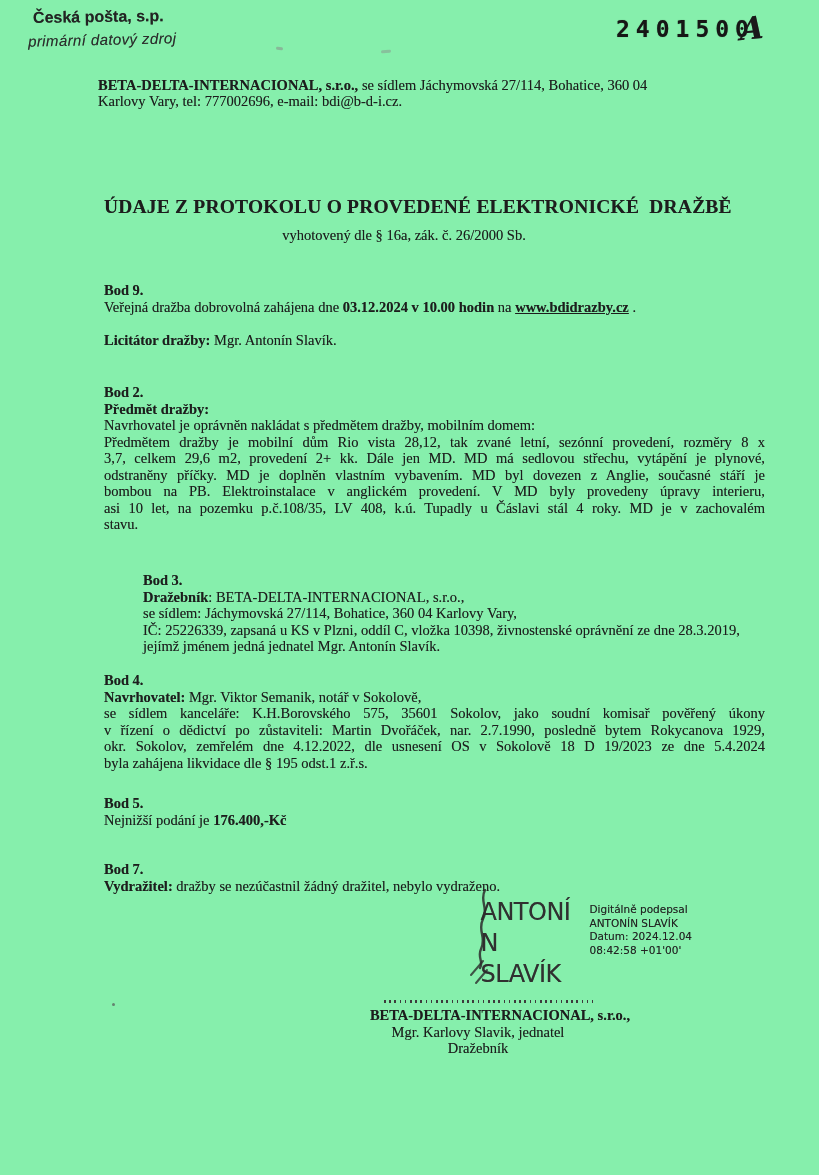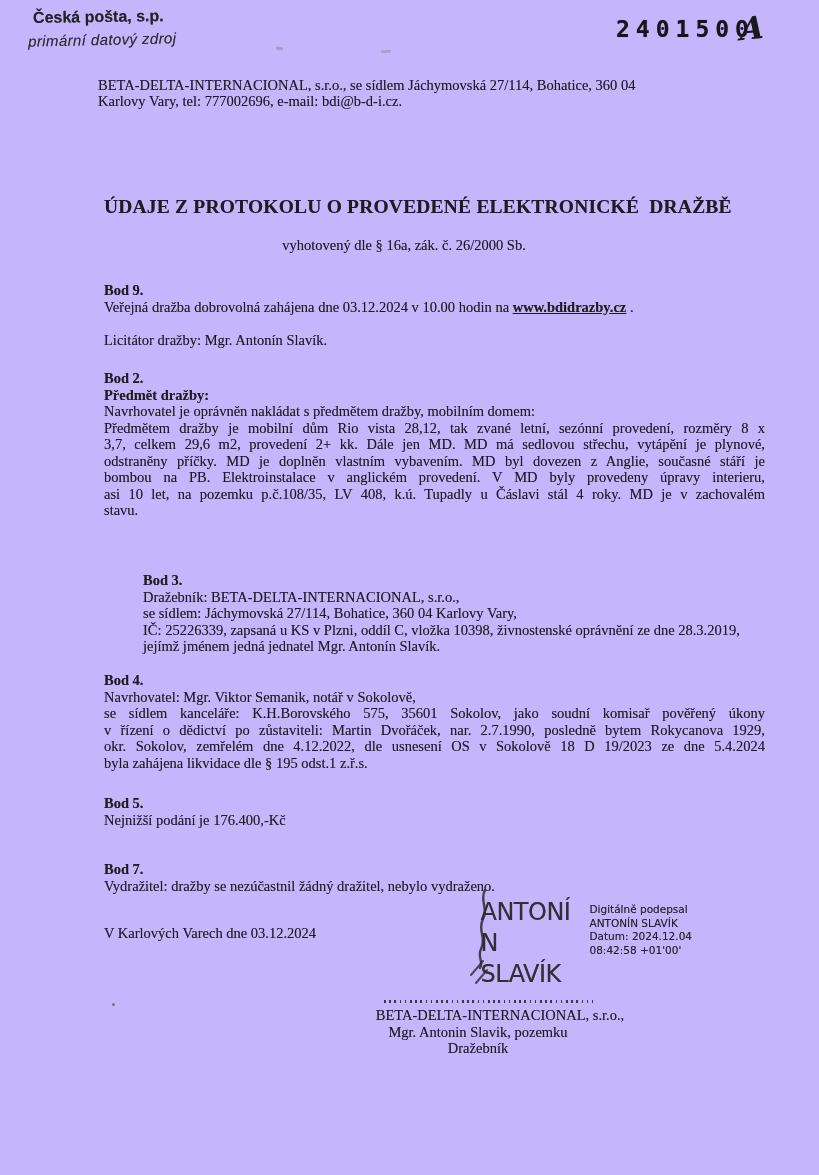--- a/index.html
+++ b/index.html
@@ -1,18 +1,18 @@
 <!DOCTYPE html>
 <html><head>
 <meta charset="utf-8">
 <style>
   html,body { margin:0; padding:0; background:#9a9a9a; }
   .page {
     position:relative; width:819px; height:1175px; margin:0 auto;
-    background:#c4b5fd; overflow:hidden;
+    background:#86efac; overflow:hidden;
     font-family:"Liberation Serif", serif; color:#1d1d1d;
     text-shadow:0 0 0.5px rgba(0,0,0,0.40);
   }
   
   .hdr-org {
     position:absolute; left:33px; top:8px;
     font-family:"Liberation Sans", sans-serif; font-weight:700; font-size:16px;
     transform:rotate(-0.8deg); color:#232323;
   }
   .hdr-sub {
@@ -31,37 +31,37 @@
     font-family:"DejaVu Serif", serif; font-style:italic; font-weight:700; font-size:31px;
     transform:rotate(-6deg) skewX(-6deg); color:#1a1a1a;
   }
   
   .speck { position:absolute; background:#8a8a8a; }
   .speck.s1 { left:276px; top:47px; width:7px; height:3px; opacity:.55; border-radius:2px; transform:rotate(8deg); }
   .speck.s2 { left:381px; top:50px; width:10px; height:3px; opacity:.45; border-radius:2px; transform:rotate(-6deg); }
   .speck.s3 { left:112px; top:1003px; width:3px; height:3px; opacity:.7; border-radius:50%; background:#555; }
 
   .contact { position:absolute; left:98px; top:77px; font-size:14.5px; line-height:16px; width:620px; }
-  .b { font-weight:400;text-align:center; }
+  .b { font-weight:700;text-align:center; }
 
   .title {
     position:absolute; left:104px; top:196px; width:600px; 
     font-weight:700; font-size:19.5px; letter-spacing:0.2px; white-space:pre;
   }
-  .subtitle { position:absolute; left:104px; top:237px; width:600px; text-align:center; font-size:14.5px; }
+  .subtitle { position:absolute; left:104px; top:227px; width:600px; text-align:center; font-size:14.5px; }
 
   .sec { position:absolute; left:104px; width:661px; font-size:14.5px; line-height:16.5px; }
   .sec .h { font-weight:700; }
   .stretch { text-align:justify; text-align-last:justify; -moz-text-align-last:justify; text-justify:inter-word; }
   .note { font-style:italic; }
   .url { font-weight:700; text-decoration:underline; }
 
   .sec.bod1 { top:282px; }
   .sec.licit { top:332px; }
-  .sec.bod2 { top:370px; }
+  .sec.bod2 { top:384px; }
   .sec.bod3 { top:572px;margin-left:39px; }
   .sec.bod4 { top:672px; }
   .sec.bod5 { top:795px; }
   .sec.bod7 { top:861px; }
   .sec.date-line { top:925px; width:300px; }
 
   
   .sig { position:absolute; left:392px; top:897px; width:300px; display:flex;justify-content:flex-end; }
   .sig-name {
     width:98px; font-family:"DejaVu Sans", sans-serif; font-size:24px; line-height:31px;
@@ -154,21 +154,20 @@
   <div class="sec bod5">
     <div class="h">Bod 5.</div>
     <div><span>Nejnižší podání je </span><span class="b">176.400,-Kč</span></div>
   </div>
 
   <div class="sec bod7">
     <div class="h">Bod 7.</div>
     <div><span class="b">Vydražitel:</span><span> dražby se nezúčastnil žádný dražitel, nebylo vydraženo.</span></div>
   </div>
 
-  <div class="sec date-line">V Karlových Varech dne  03.12.2024</div>
 
   <div class="sig">
     <div class="sig-name">
       <div>ANTONÍ</div>
       <div>N SLAVÍK</div>
     </div>
     <div class="sig-squiggle">
       <svg width="26" height="96" viewBox="0 0 26 96">
         <path d="M15,1 C9,12 19,19 13,30 C7,42 17,48 11,60 C7,68 14,73 10,79" fill="none" stroke="#2c2c2c" stroke-width="2.4" stroke-linecap="round" opacity="0.85"></path>
         <path d="M1,86 L13,72" fill="none" stroke="#2c2c2c" stroke-width="2" stroke-linecap="round" opacity="0.8"></path>
@@ -180,17 +179,17 @@
         <div>ANTONÍN SLAVÍK</div>
         <div>Datum: 2024.12.04</div>
         <div>08:42:58 +01'00'</div>
       </div>
   </div>
 
   <div class="sig-dotted"></div>
 
   <div class="sig-footer">
     <div class="b">BETA-DELTA-INTERNACIONAL, s.r.o.,</div>
-    <div class="shift">Mgr. Antonin Slavik, pozemku</div>
+    <div class="shift">Mgr. Karlovy Slavik, jednatel</div>
     <div class="shift">Dražebník</div>
   </div>
 
 </div>
 
 </body></html>

